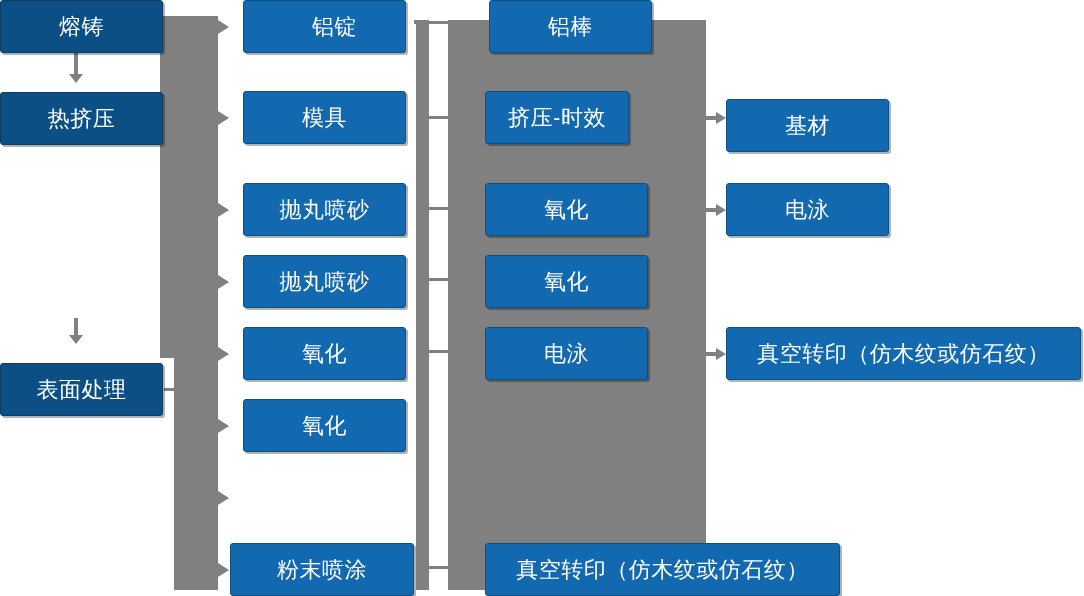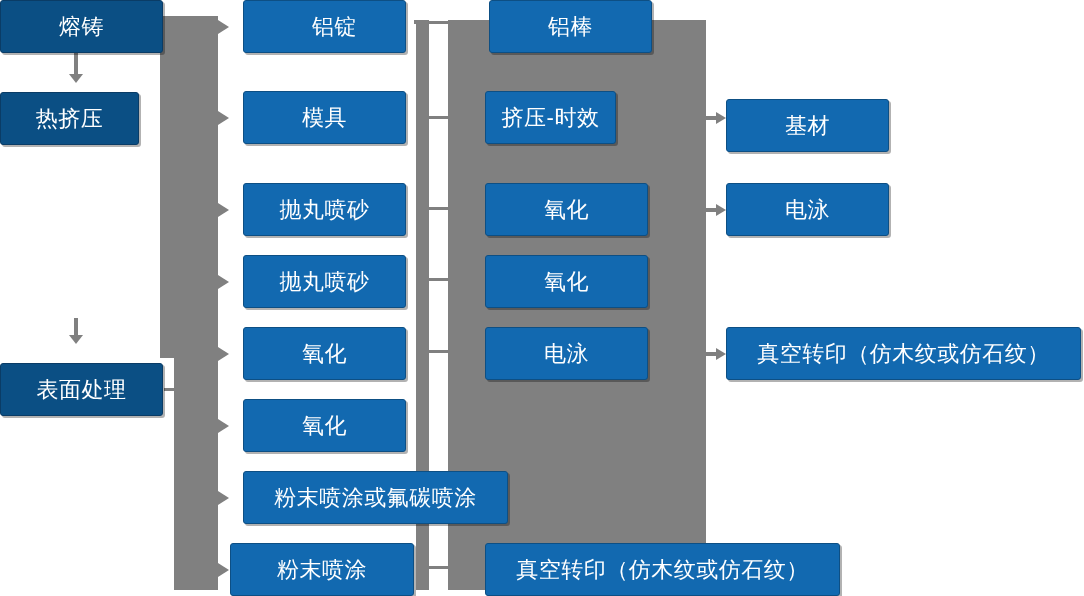--- a/index.html
+++ b/index.html
@@ -122,43 +122,42 @@
   <div class="arrow-small-head" style="left:716px; top:112px;"></div>
 
   <div class="arrow-small" style="left:706px; top:208px; width:12px;"></div>
   <div class="arrow-small-head" style="left:716px; top:204px;"></div>
 
   <div class="arrow-small" style="left:706px; top:352px; width:12px;"></div>
   <div class="arrow-small-head" style="left:716px; top:348px;"></div>
 
   <div class="box box-dark" style="left:0px; top:0px; width:163px; height:53px;">熔铸</div>
 
-  <div class="box box-dark" style="left:0px; top:92px; width:139px; height:53px;">热挤压</div>
+  <div class="box box-dark" style="left:0px; top:92px; width:163px; height:53px;">热挤压</div>
 
   <div class="box box-dark" style="left:0px; top:363px; width:163px; height:53px;">表面处理</div>
 
   <div class="box box-mid" style="left:243px; top:0px; width:163px; height:53px;padding-left:20px;">铝锭</div>
 
   <div class="box box-mid" style="left:243px; top:91px; width:163px; height:53px;">模具</div>
 
   <div class="box box-mid" style="left:243px; top:183px; width:163px; height:53px;">抛丸喷砂</div>
 
   <div class="box box-mid" style="left:243px; top:255px; width:163px; height:53px;">抛丸喷砂</div>
 
   <div class="box box-mid" style="left:243px; top:327px; width:163px; height:53px;">氧化</div>
 
   <div class="box box-mid" style="left:243px; top:399px; width:163px; height:53px;">氧化</div>
 
-  <div class="box box-mid" style="left:243px; top:471px; width:265px; height:53px;">粉末喷涂或氟碳喷涂</div>
 
   <div class="box box-mid" style="left:230px; top:543px; width:184px; height:53px;">粉末喷涂</div>
 
   <div class="box box-mid" style="left:489px; top:0px; width:163px; height:53px;">铝棒</div>
 
-  <div class="box box-mid" style="left:485px; top:91px; width:131px; height:53px;">挤压-时效</div>
+  <div class="box box-mid" style="left:485px; top:91px; width:144px; height:53px;">挤压-时效</div>
 
   <div class="box box-mid" style="left:485px; top:183px; width:163px; height:53px;">氧化</div>
 
   <div class="box box-mid" style="left:485px; top:255px; width:163px; height:53px;">氧化</div>
 
   <div class="box box-mid" style="left:485px; top:327px; width:163px; height:53px;">电泳</div>
 
   <div class="box box-mid" style="left:485px; top:543px; width:355px; height:53px;">真空转印（仿木纹或仿石纹）</div>
 
   <div class="box box-mid" style="left:726px; top:91px; width:163px; height:53px;margin-top:8px;">基材</div>

